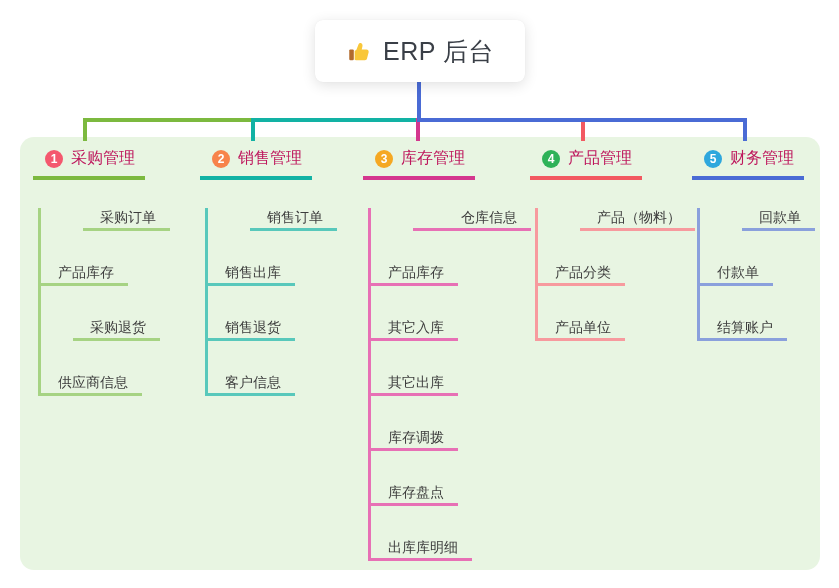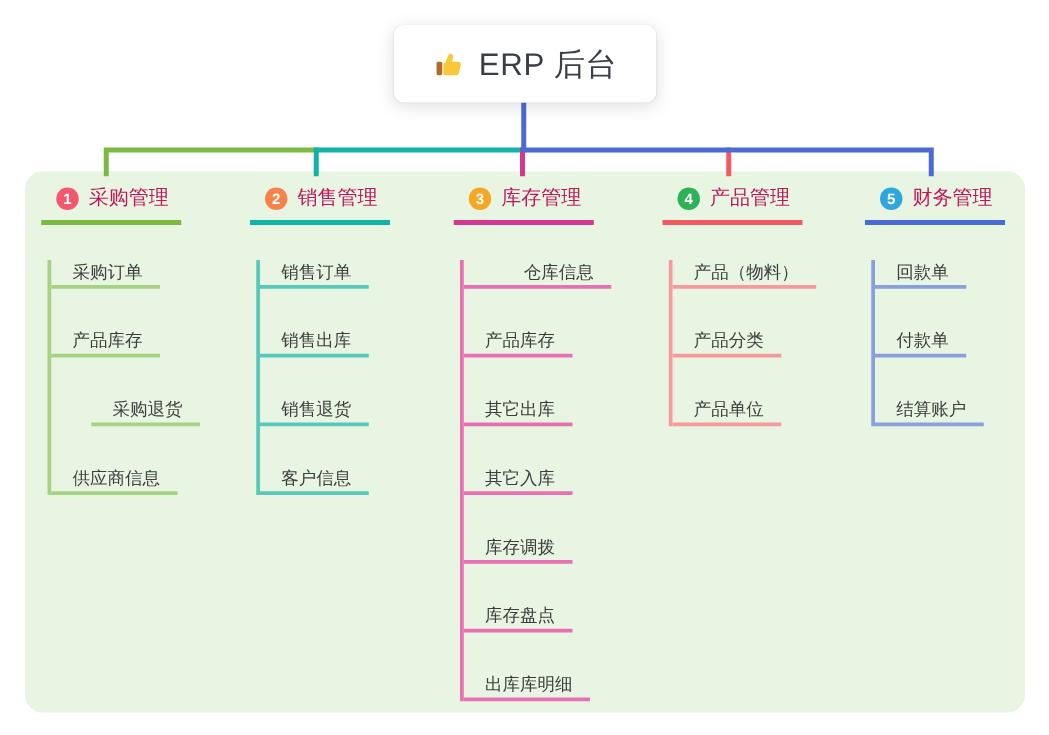--- a/index.html
+++ b/index.html
@@ -32,21 +32,21 @@
     width:18px;height:18px;border-radius:50%;flex-shrink:0;
     color:#fff;font-size:12px;font-weight:bold;line-height:18px;text-align:center;
   }
   .branch-label{font-size:16px;color:#be185d;white-space:nowrap;}
   .branch-children{margin-left:5px;border-left:3px solid #ccc;width:fit-content;}
   .branch-item{
     margin-top:32px;width:fit-content;white-space:nowrap;
     padding:0 14px 2px 17px;border-bottom:3px solid #ccc;
     font-size:14px;line-height:18px;color:#3d3d3d;cursor:pointer;
   }
-  .branch-item:first-child{margin-top:28px;}
+  .branch-item:first-child{margin-top:28px;margin-left:42px;}
 </style>
 </head>
 <body>
 
 <div class="canvas">
 
   <div class="panel" style="background: rgb(232, 245, 226);"></div>
 
   <svg class="connectors" id="connector-svg" viewBox="0 0 839 588" xmlns="http://www.w3.org/2000/svg">
       <path d="M85,141 V120 H255" stroke="#7cb93f" stroke-width="4" fill="none"></path>
@@ -90,22 +90,22 @@
         </div>
       </div>
       <div class="branch" style="left: 363px;">
         <div class="branch-header" style="border-bottom-color: rgb(212, 55, 142);">
           <span class="badge" style="background: rgb(245, 168, 34);">3</span>
           <span class="branch-label">库存管理</span>
         </div>
         <div class="branch-children" style="border-left-color: rgb(231, 112, 181);">
           <div class="branch-item" style="border-bottom-color: rgb(231, 112, 181); padding-left: 48px;">仓库信息</div>
           <div class="branch-item" style="border-bottom-color: rgb(231, 112, 181);">产品库存</div>
+          <div class="branch-item" style="border-bottom-color: rgb(231, 112, 181);">其它入库</div>
           <div class="branch-item" style="border-bottom-color: rgb(231, 112, 181);">其它出库</div>
-          <div class="branch-item" style="border-bottom-color: rgb(231, 112, 181);">其它入库</div>
           <div class="branch-item" style="border-bottom-color: rgb(231, 112, 181);">库存调拨</div>
           <div class="branch-item" style="border-bottom-color: rgb(231, 112, 181);">库存盘点</div>
           <div class="branch-item" style="border-bottom-color: rgb(231, 112, 181);">出库库明细</div>
         </div>
       </div>
       <div class="branch" style="left: 530px;">
         <div class="branch-header" style="border-bottom-color: rgb(242, 89, 97);">
           <span class="badge" style="background: rgb(46, 178, 88);">4</span>
           <span class="branch-label">产品管理</span>
         </div>

